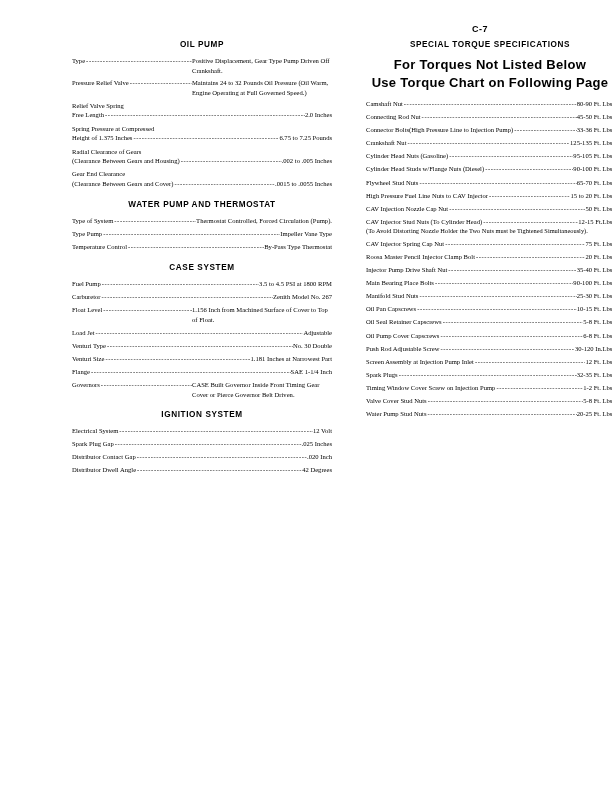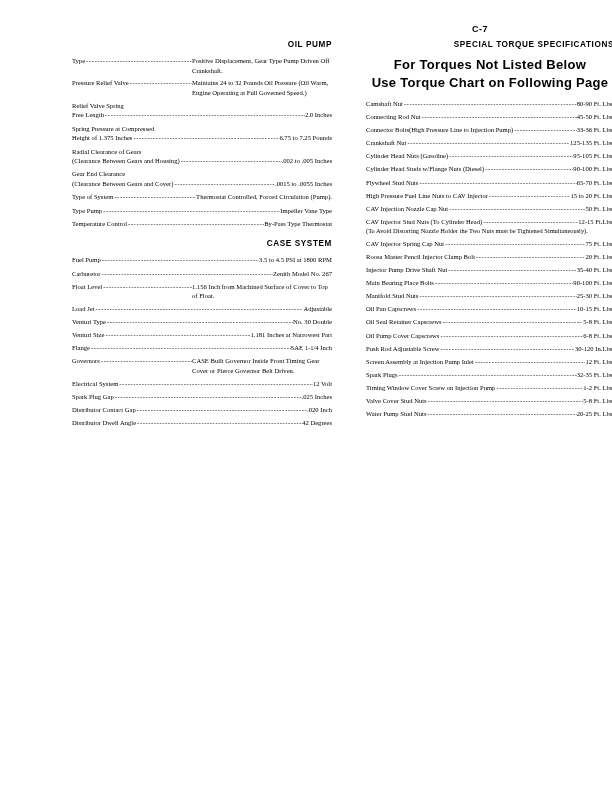--- a/index.html
+++ b/index.html
@@ -39,21 +39,21 @@
     position: absolute;
     left: 366px;
     top: 40px;
     width: 248px;
   }
   .sec-title {
     font-family: "Liberation Sans", sans-serif;
     font-weight: bold;
     font-size: 8.2px;
     letter-spacing: 0.6px;
-    text-align: right;
+    text-align: center;
     margin: 0 0 7px 0;
   }
   .sec-title.sp {
     margin-top: 11px;
   }
   .subtitle {
     font-family: "Liberation Sans", sans-serif;
     font-weight: bold;
     font-size: 13px;
     letter-spacing: 0.3px;
@@ -158,20 +158,21 @@
         </div>
       </div>
       <div class="entry left-entry">
         <span class="lbl2">Gear End Clearance</span>
         <div class="row">
           <span class="lbl">(Clearance Between Gears and Cover)</span>
           <span class="dots">------------------------------------------------------------------------------------------</span>
           <span class="val">.0015 to .0055 Inches</span>
         </div>
       </div>
+      <div class="sec-title sp">WATER PUMP AND THERMOSTAT</div>
       <div class="entry left-entry">
         <div class="row">
           <span class="lbl">Type of System</span>
           <span class="dots">------------------------------------------------------------------------------------------</span>
           <span class="val">Thermostat Controlled, Forced Circulation (Pump).</span>
         </div>
       </div>
       <div class="entry left-entry">
         <div class="row">
           <span class="lbl">Type Pump</span>
@@ -236,20 +237,21 @@
           <span class="val">SAE 1-1/4 Inch</span>
         </div>
       </div>
       <div class="entry left-entry">
         <div class="row">
           <span class="lbl">Governors</span>
           <span class="dots">------------------------------------------------------------------------------------------</span>
           <span class="val">CASE Built Governor Inside Front Timing Gear Cover or Pierce Governor Belt Driven.</span>
         </div>
       </div>
+      <div class="sec-title sp">IGNITION SYSTEM</div>
       <div class="entry left-entry">
         <div class="row">
           <span class="lbl">Electrical System</span>
           <span class="dots">------------------------------------------------------------------------------------------</span>
           <span class="val">12 Volt</span>
         </div>
       </div>
       <div class="entry left-entry">
         <div class="row">
           <span class="lbl">Spark Plug Gap</span>

